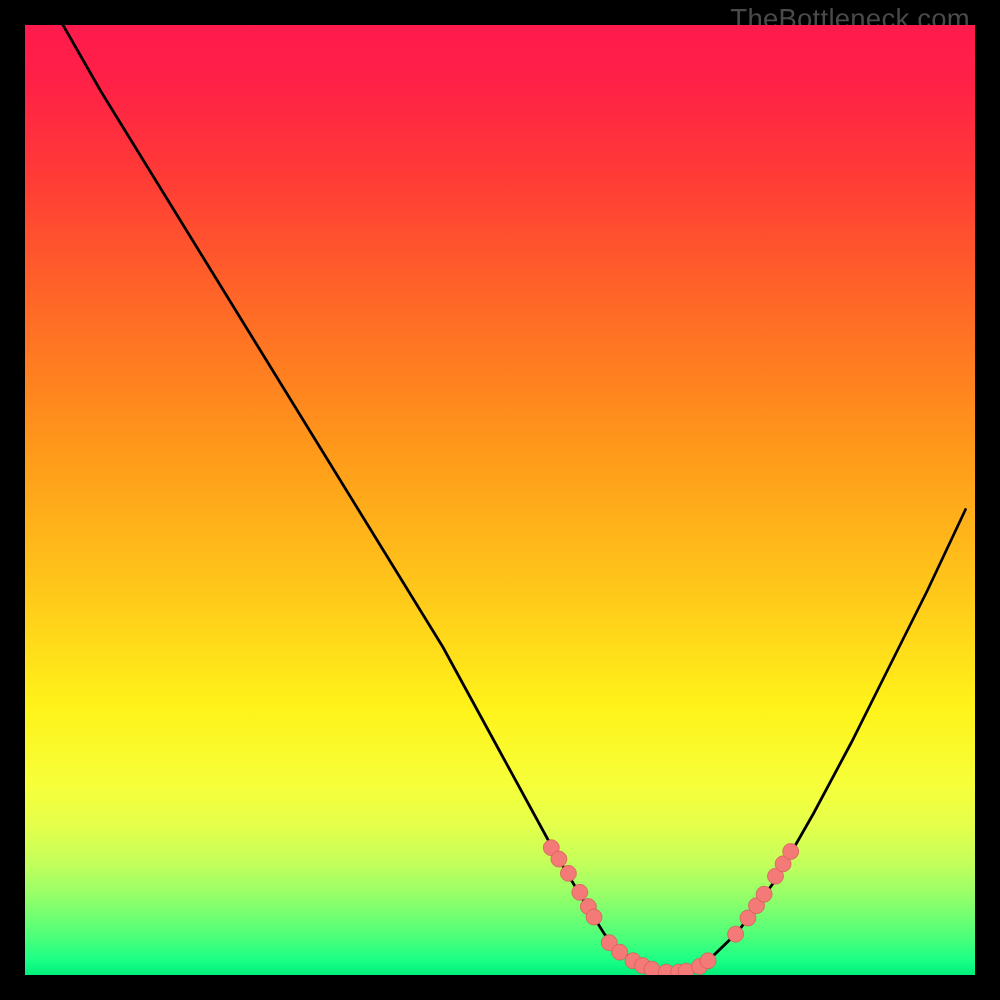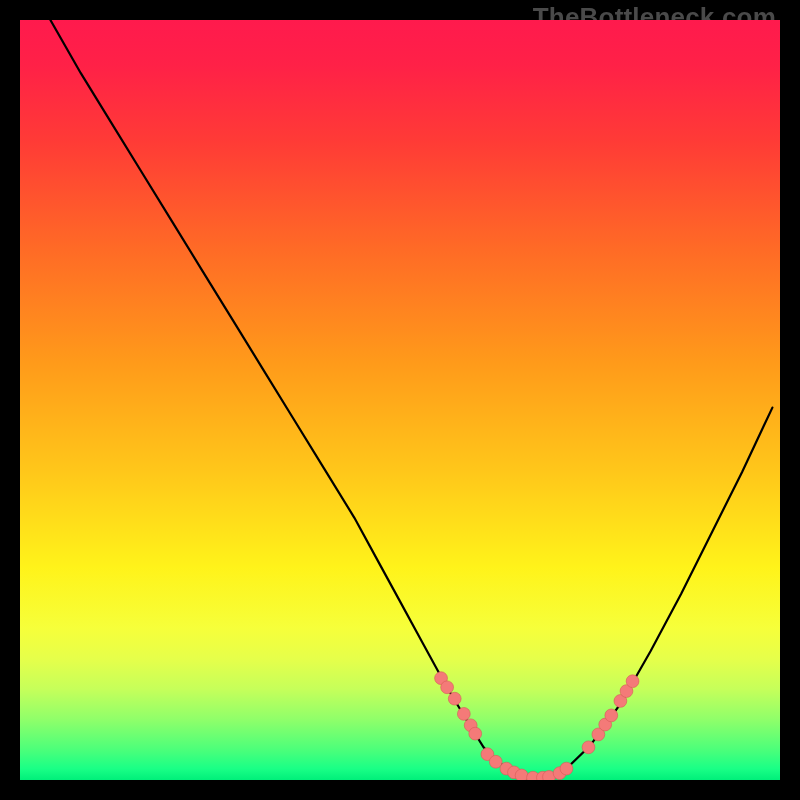--- a/index.html
+++ b/index.html
@@ -24,22 +24,22 @@
     left: 20px;
     top: 20px;
     width: 760px;
     height: 760px;
   }
   .watermark {
     position: absolute;
     top: 2px;
     right: 24px;
     color: #4a4a4a;
-    font-size: 26px;
-    font-weight: 700;
+    font-size: 22px;
+    font-weight: 400;
     letter-spacing: 0.2px;
     user-select: none;
   }
 </style>
 </head>
 <body>
 
 <div class="frame">
   <div class="watermark">TheBottleneck.com</div>
   <svg class="plot" width="760" height="760" viewBox="0 0 760 760">

